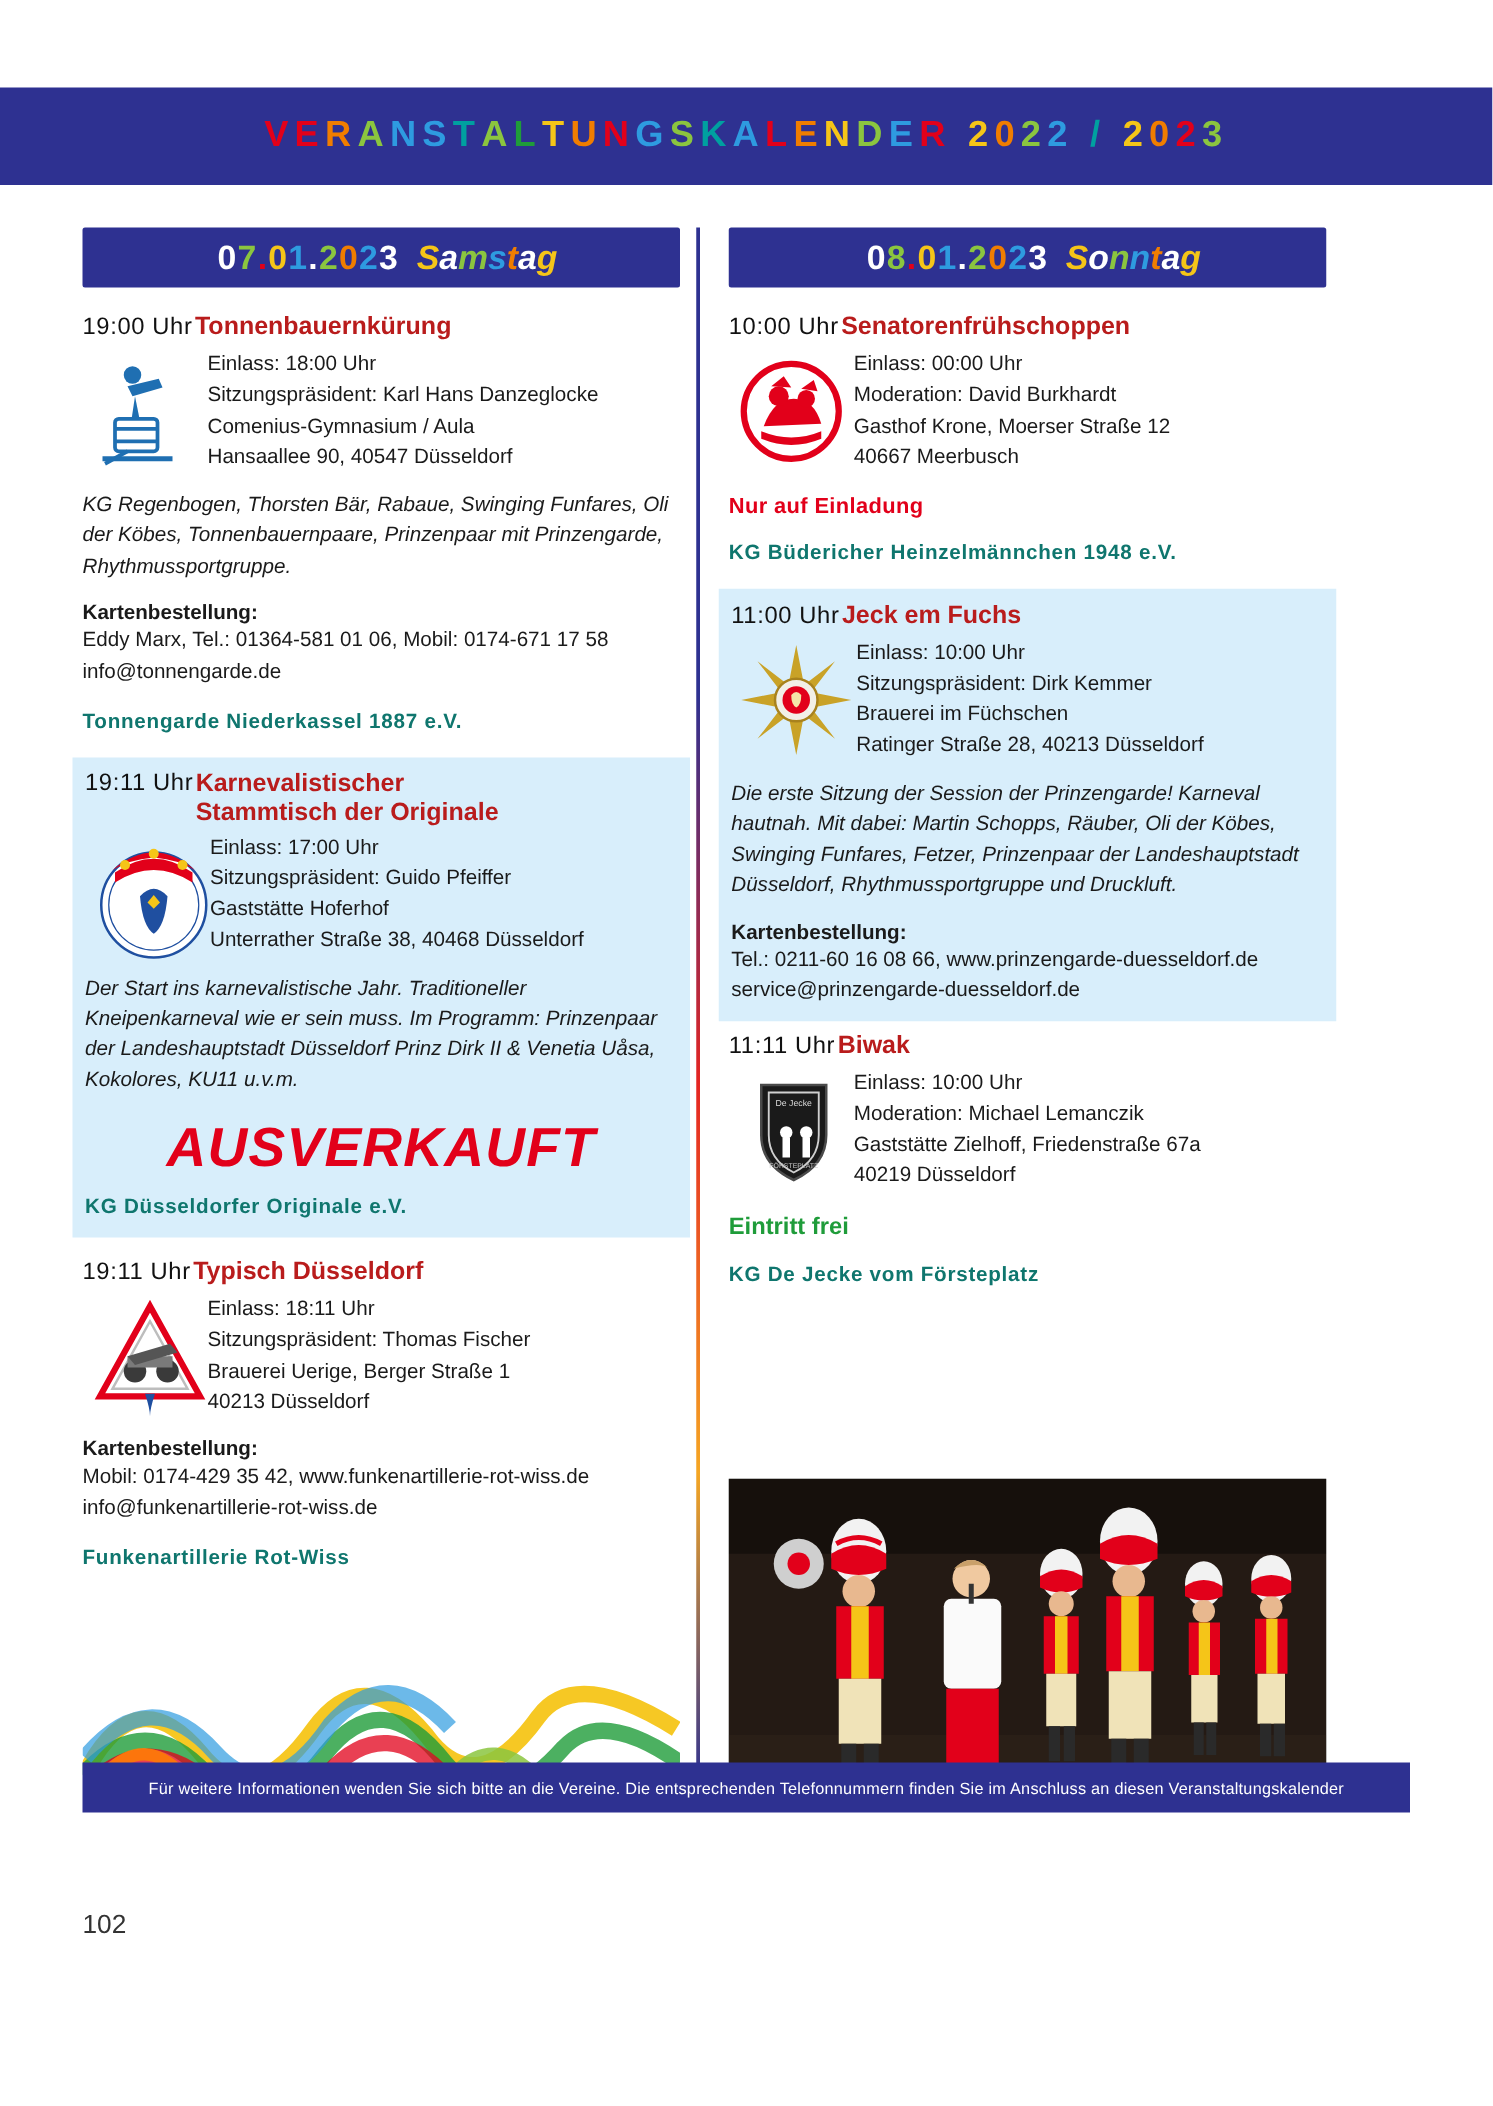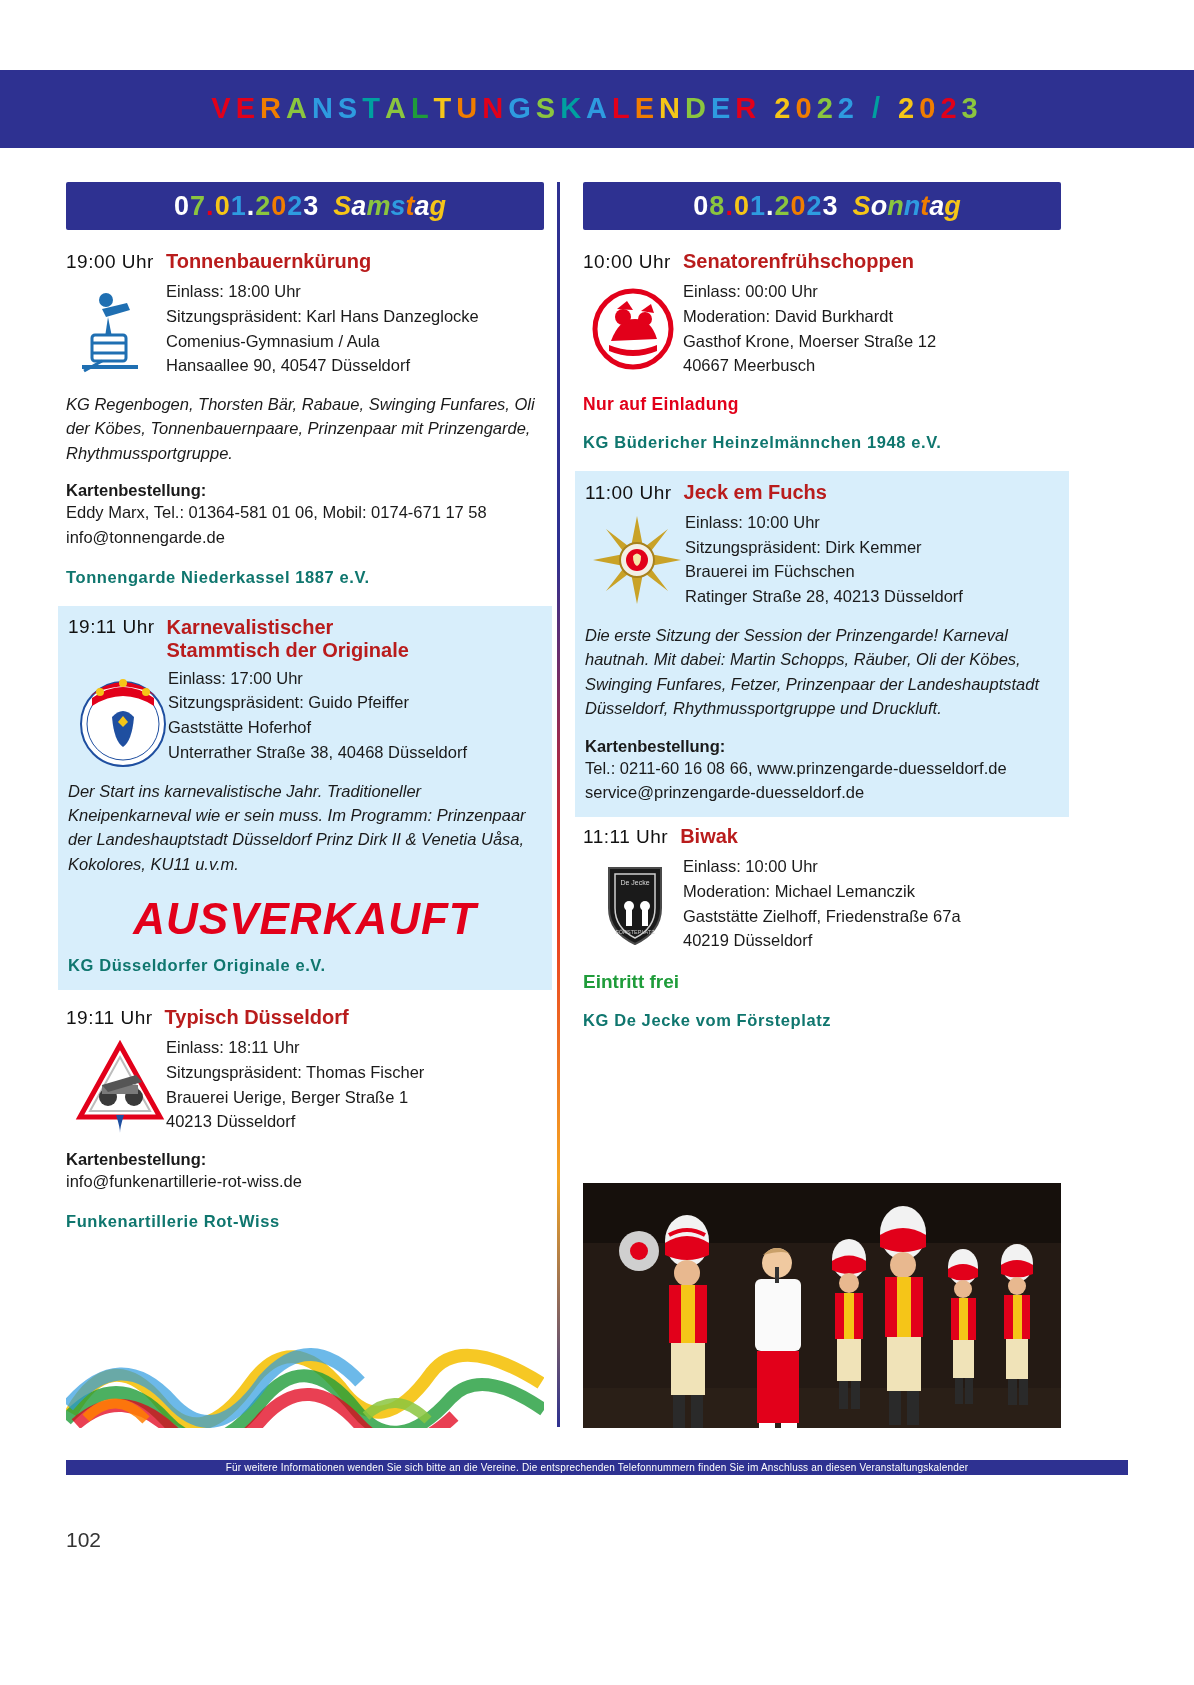--- a/index.html
+++ b/index.html
@@ -91,21 +91,21 @@
   }
   .event.highlight {
     background: #d8eefb;
     padding: 10px 10px 12px 10px;
     margin-left: -8px;
     margin-right: -8px;
   }
   .ev-head {
     display: flex;
     align-items: baseline;
-    gap: 12px;
+    gap: 2px;
   }
   .ev-time {
     font-size: 19px;
     font-weight: 500;
     color: #111;
     white-space: nowrap;
     letter-spacing: 0.5px;
   }
   .ev-title {
     font-size: 20px;
@@ -176,26 +176,26 @@
     text-align: center;
     letter-spacing: 1px;
     margin: 18px 0 10px 0;
     font-family: "Liberation Sans", sans-serif;
   }
 
   
   .footer-bar {
     position: absolute;
     left: 66px;
-    top: 1460px;
+    top: 1410px;
     width: 1062px;
-    height: 15px;
+    height: 40px;
     background: #2e3191;
     color: #ffffff;
-    font-size: 10px;
+    font-size: 13px;
     display: flex;
     align-items: center;
     justify-content: center;
     letter-spacing: 0.2px;
   }
   .page-num {
     position: absolute;
     left: 66px;
     top: 1528px;
     font-size: 21px;
@@ -326,20 +326,21 @@
       </div>
       <div class="ev-lines" id="lines-l2">
           <div>Einlass: 18:11 Uhr</div>
           <div>Sitzungspräsident: Thomas Fischer</div>
           <div>Brauerei Uerige, Berger Straße 1</div>
           <div>40213 Düsseldorf</div>
         </div>
     </div>
     <div class="label-bold"><span>Kartenbestellung</span>:</div>
     <div class="plain" id="tick-l2">
+        <div>Mobil: 0174-429 35 42, www.funkenartillerie-rot-wiss.de</div>
         <div>info@funkenartillerie-rot-wiss.de</div>
       </div>
     <div class="org">Funkenartillerie Rot-Wiss</div>
   </div>
 </div>
 
 <div class="streamers">
   <svg width="478" height="110" viewBox="0 0 478 110">
     <rect width="478" height="110" fill="#ffffff"></rect>
     <g stroke-width="13" fill="none">

